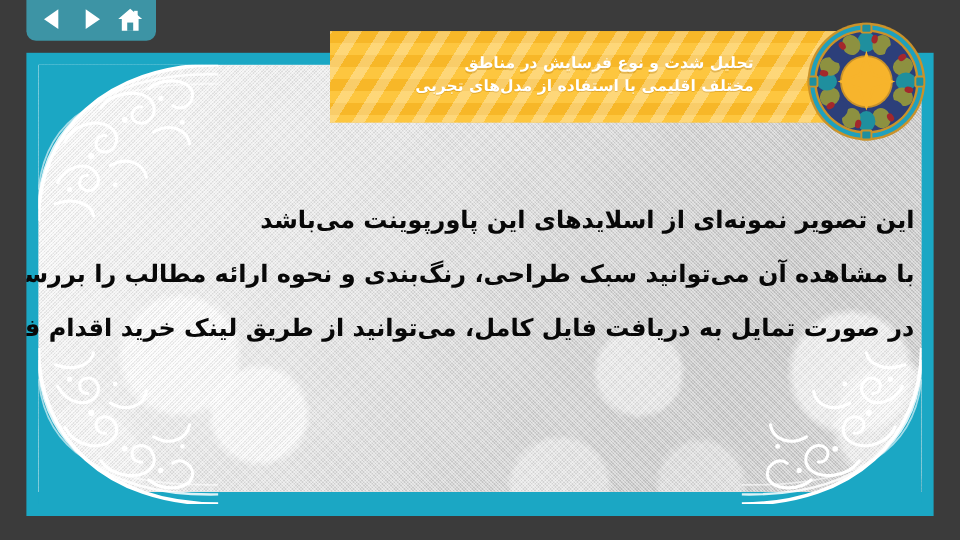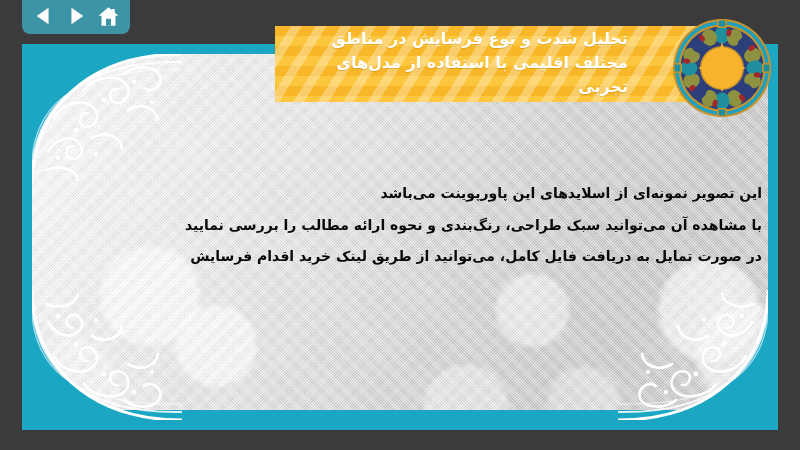--- a/index.html
+++ b/index.html
@@ -85,42 +85,42 @@
         #fdc63f 10px 20px),
       #f9bb2d;
     display:flex; align-items:center;
     justify-content:flex-end;
     padding:2px 72px 4px 14px;
   }
   #banner-title {
     direction:rtl; text-align:right;
     color:#ffffff;
     font-family:"DejaVu Sans", sans-serif;
-    font-size:16px; font-weight:bold;
+    font-size:13px; font-weight:bold;
     line-height:1.5;
     white-space:pre-line;
     text-shadow:0 1px 0 rgba(180,120,10,.35);
   }
 
   
   #medallion {
     position:absolute; left:672px; top:18px;
     width:100px; height:100px; z-index:35;
   }
   #medallion svg { display:block; width:100%; height:100%; }
 
   
   #body-text {
-    position:absolute; left:40px; top:134px;
+    position:absolute; left:40px; top:117px;
     width:700px;
     direction:rtl; text-align:right;
     z-index:20;
     color:#080808;
     font-family:"DejaVu Sans", sans-serif;
-    font-size:14px; font-weight:bold;
+    font-size:20px; font-weight:bold;
     line-height:2.25;
   }
   #body-text div { white-space:nowrap; }
   #body-line-1 { text-align:right; }
   #body-line-2 { text-align:right; }
   #body-line-3 { text-align:right; }
 </style>
 </head>
 <body>
 

